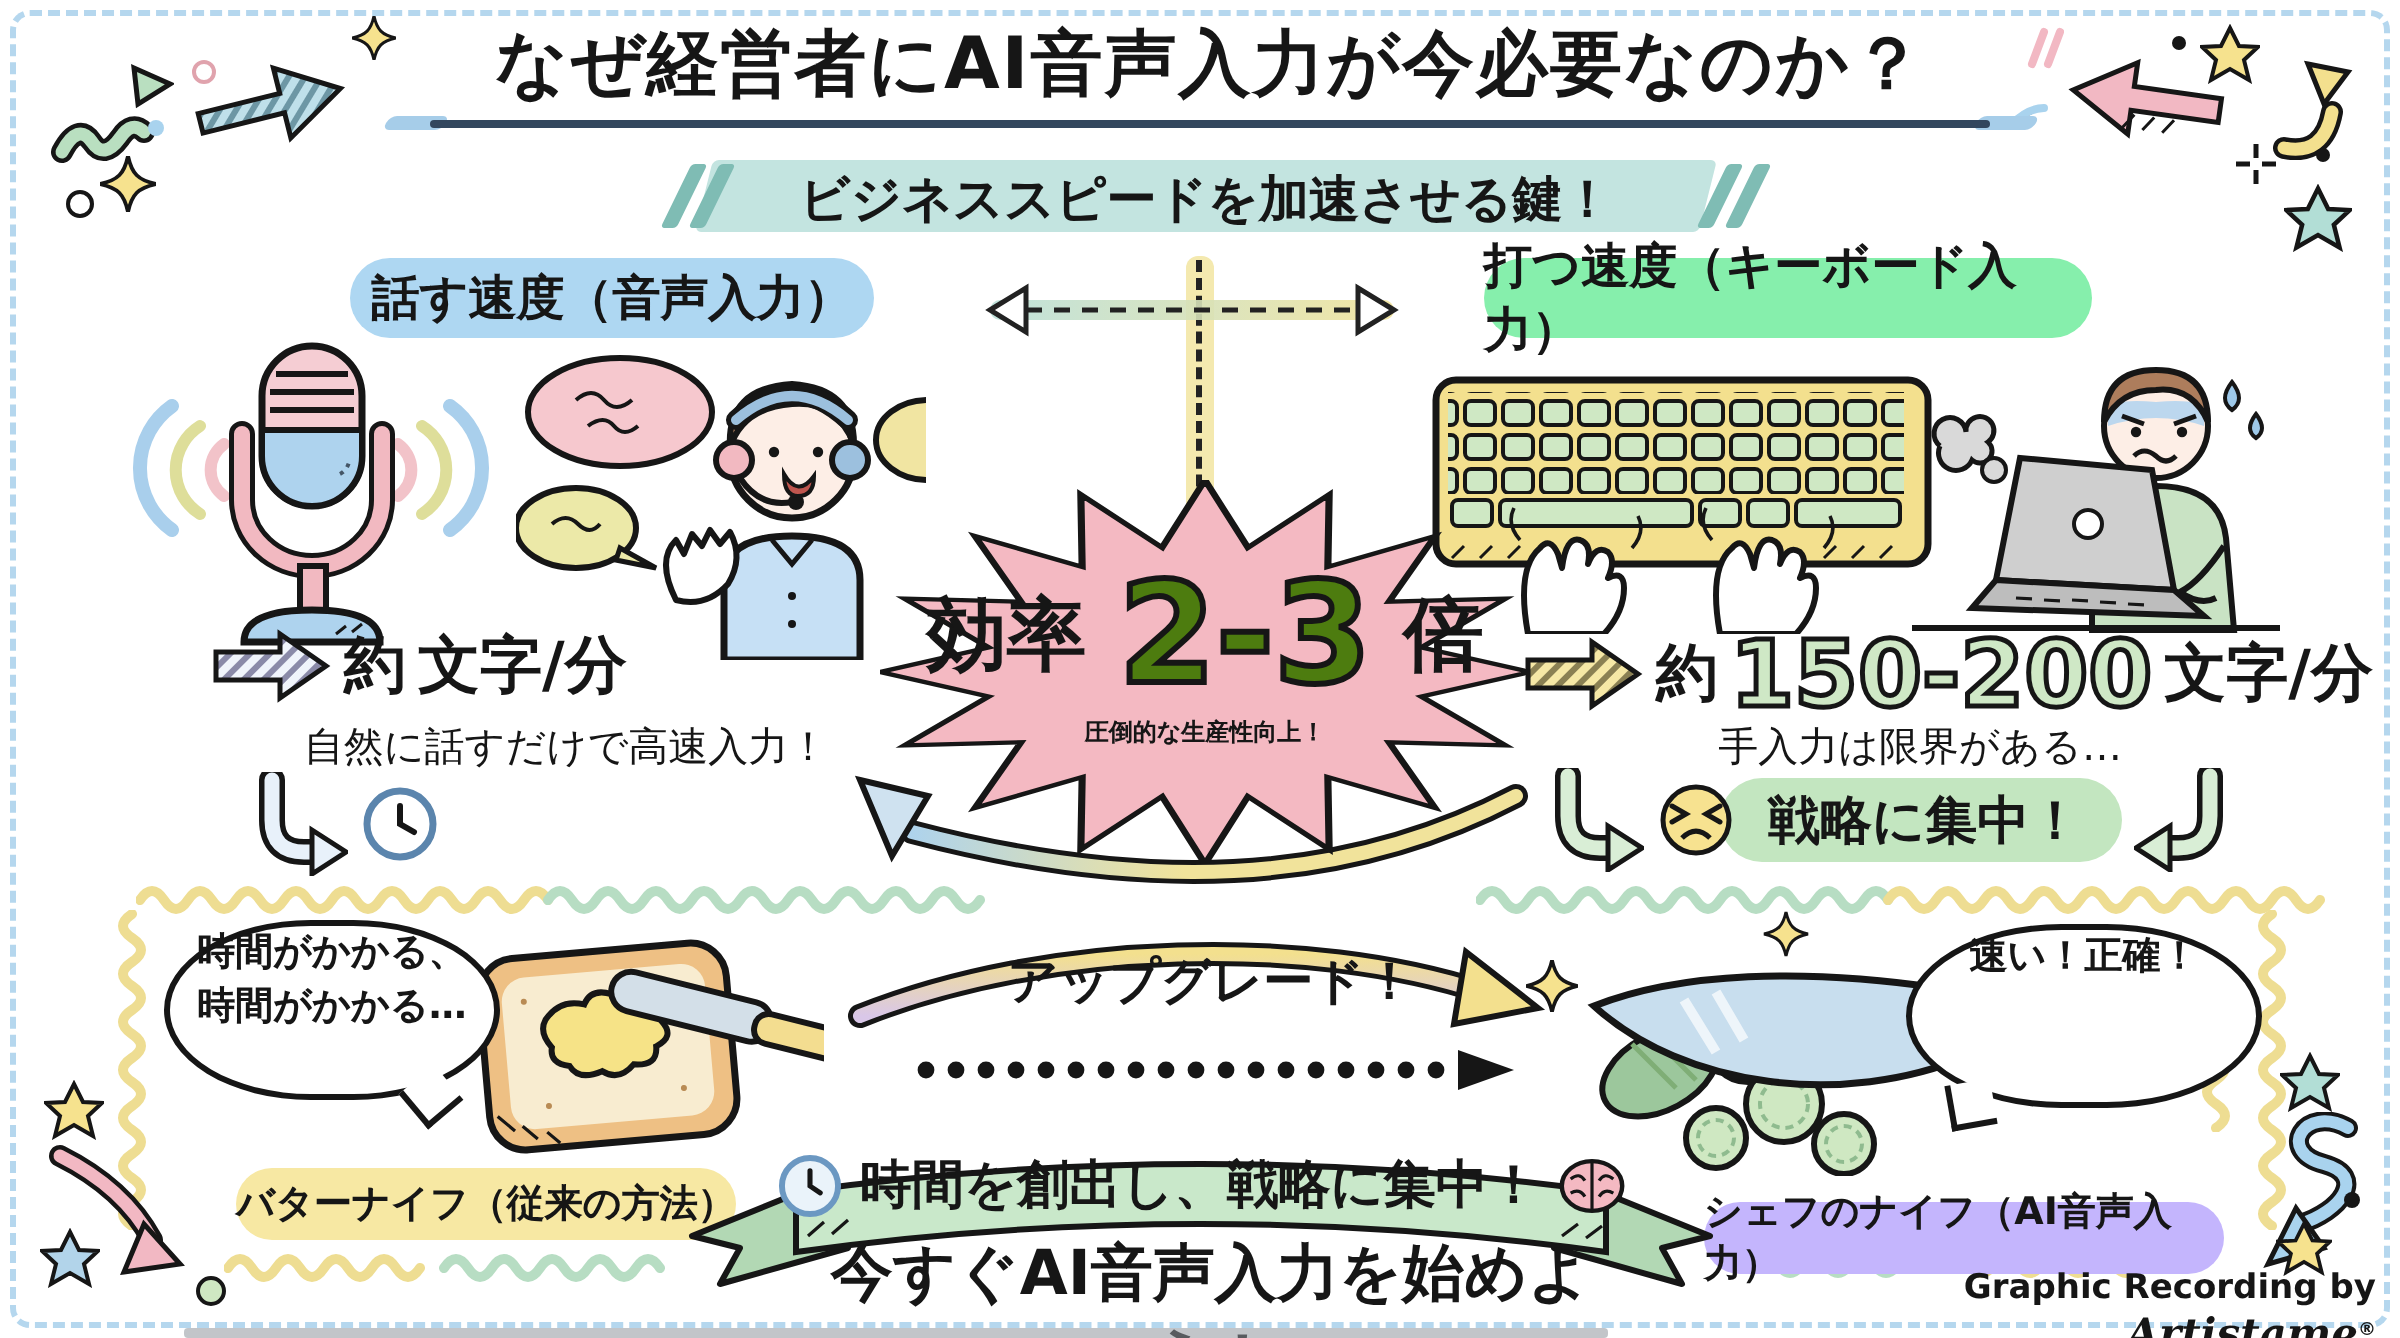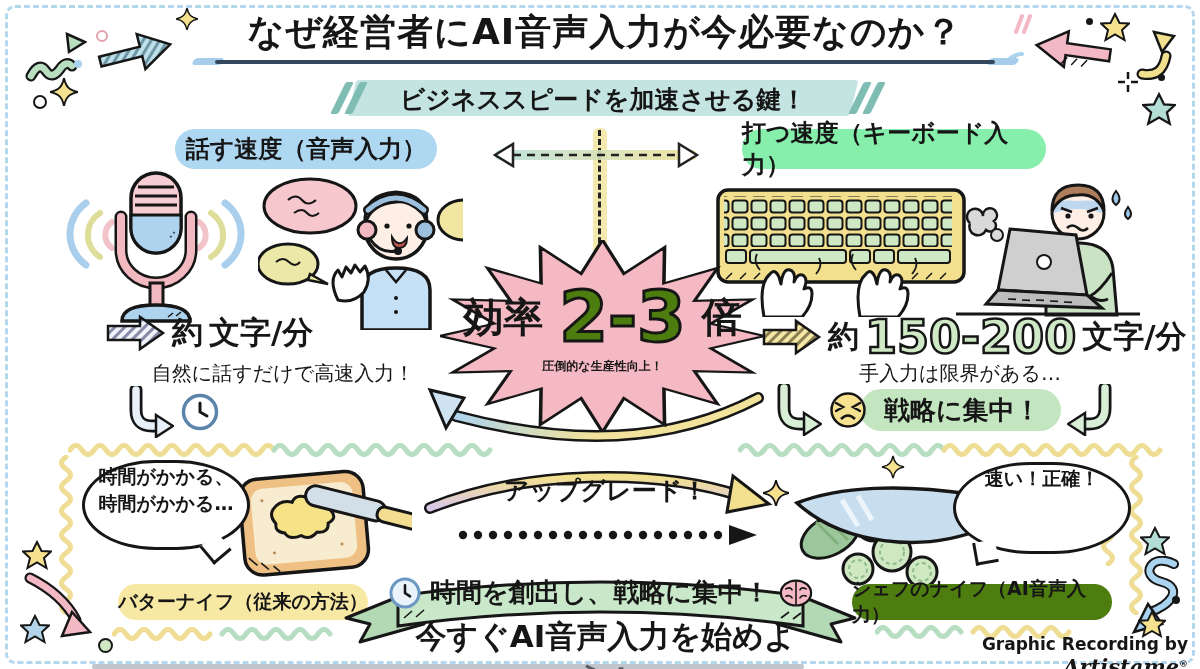--- a/index.html
+++ b/index.html
@@ -46,21 +46,21 @@
   .burst-value{font-size:70px;font-weight:800;color:#4d7c0f;-webkit-text-stroke:3px #161616;line-height:1;}
   .burst-note{position:absolute;left:0;right:0;top:118px;text-align:center;font-size:12px;font-weight:800;}
 
   
   .bubble{background:#fff;border:3.5px solid #161616;border-radius:48%/55%;display:flex;flex-direction:column;
           justify-content:flex-start;text-align:center;font-size:19px;font-weight:800;line-height:1.4;z-index:4;}
   .tail{position:absolute;width:20px;height:20px;background:#fff;border-right:3.5px solid #161616;border-bottom:3.5px solid #161616;}
 
   .tag{border-radius:18px;display:flex;align-items:center;justify-content:center;font-size:19px;font-weight:800;height:36px;z-index:4;}
   .tag-yellow{background:#f7e8a3;}
-  .tag-blue{background:#4d7c0f;}
+  .tag-blue{background:#c4b5fd;margin-top:17px;}
 
   .upgrade-label{left:498px;top:474px;width:215px;text-align:center;font-size:25px;font-weight:700;z-index:4;}
   .cta{left:408px;top:616px;width:395px;text-align:center;font-size:31px;font-weight:800;z-index:6;}
   .banner-textrow{left:388px;top:575px;width:430px;display:flex;align-items:center;gap:8px;z-index:6;}
   .banner-headline{font-size:26px;font-weight:800;}
   .credit{left:900px;top:634px;width:288px;text-align:right;font-size:17px;font-weight:600;z-index:6;}
   .credit .brand{font-family:"DejaVu Serif","Liberation Serif",serif;font-style:italic;font-size:21px;font-weight:700;}
   .credit sup{font-size:9px;}
   .bottom-bar{left:92px;top:664px;width:712px;height:5px;background:#8f969c;opacity:.55;border-radius:2px;z-index:7;}
   svg{display:block;}

